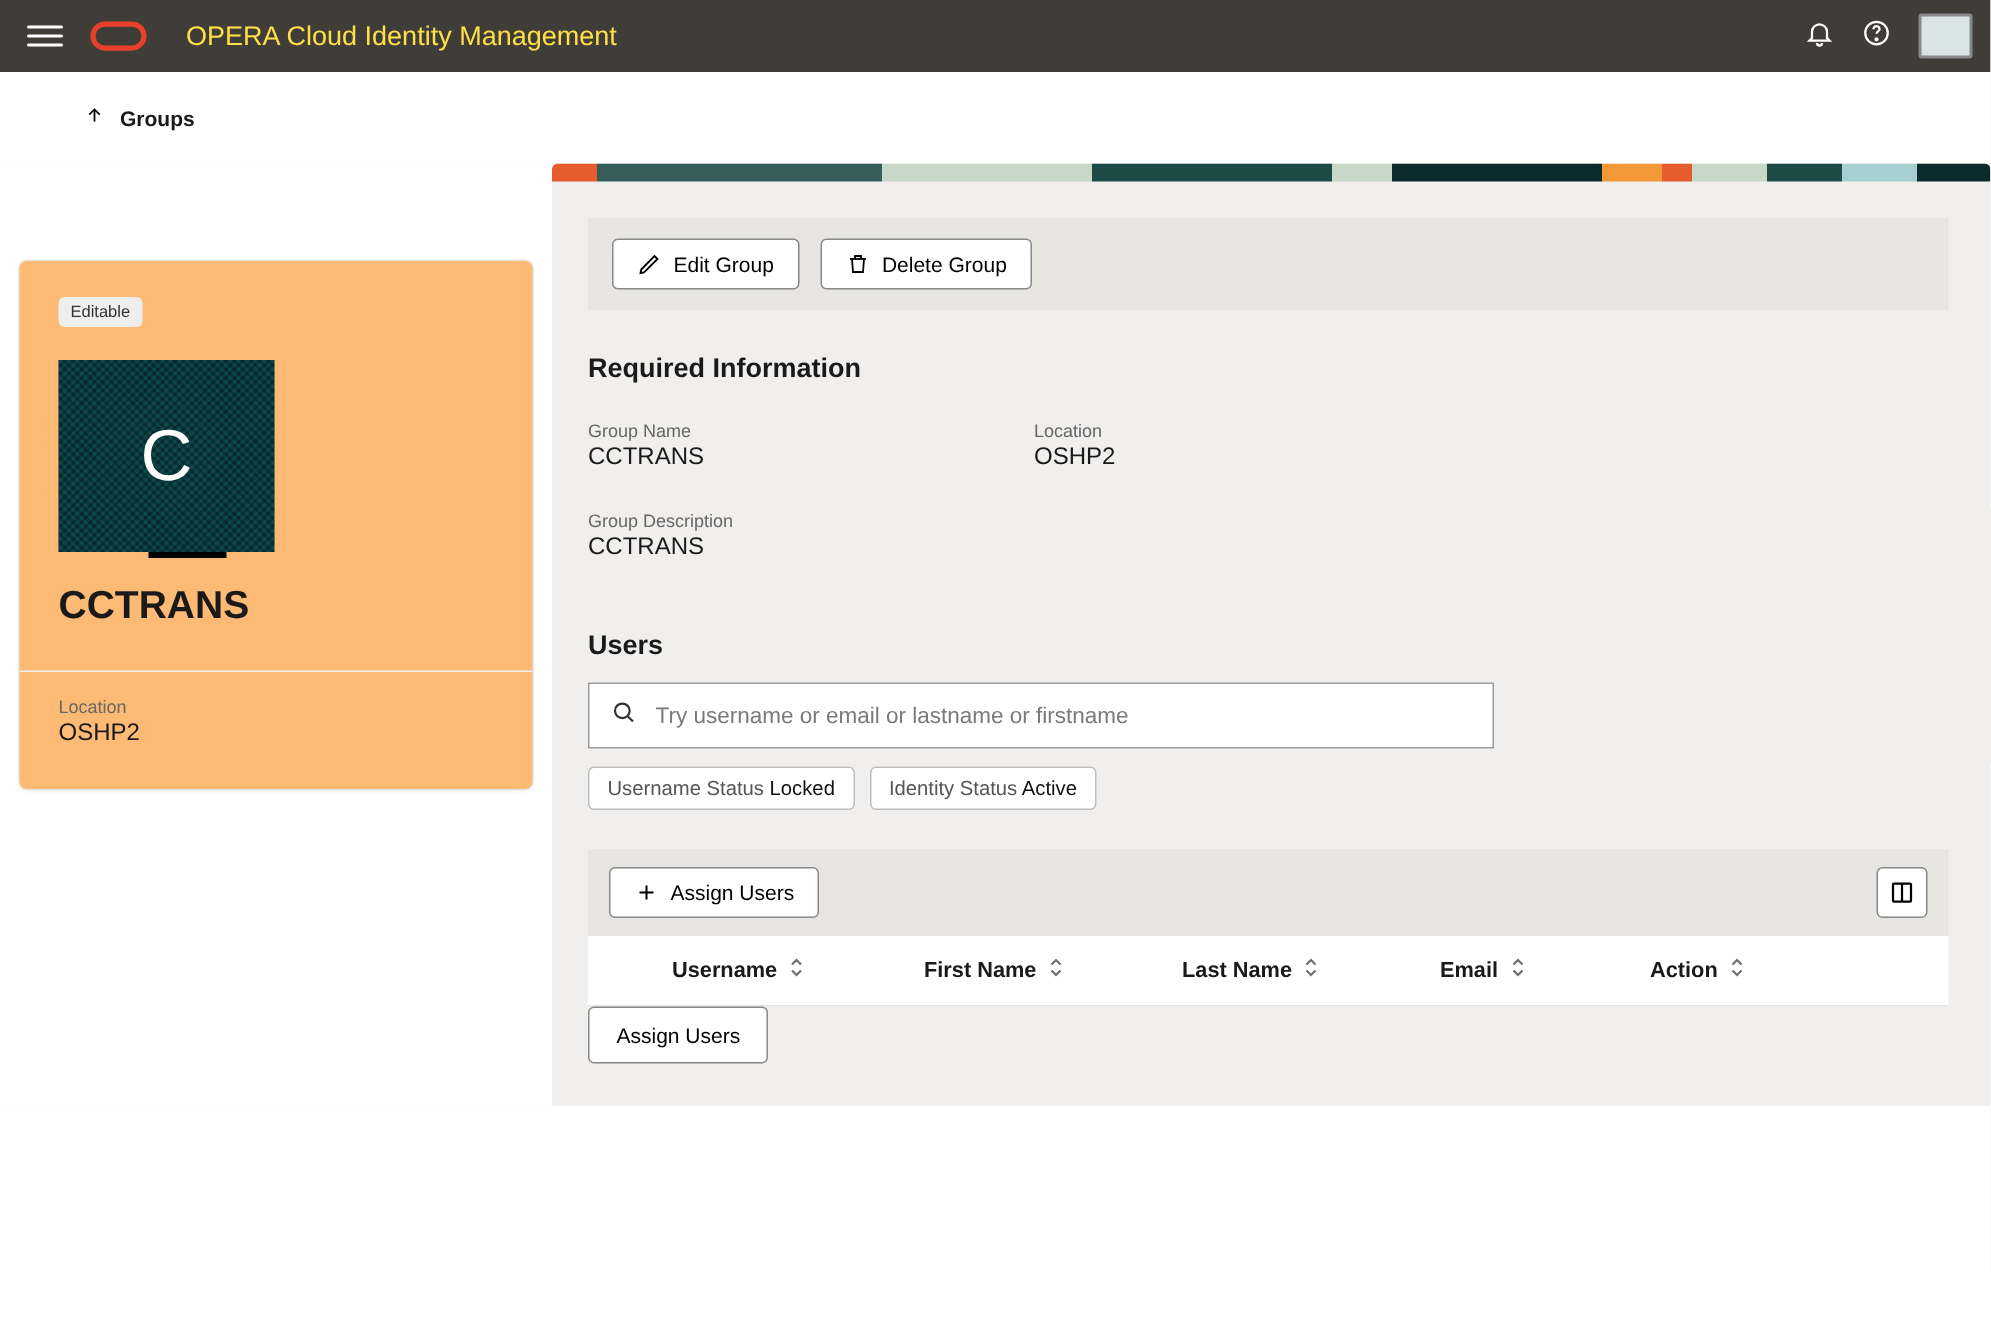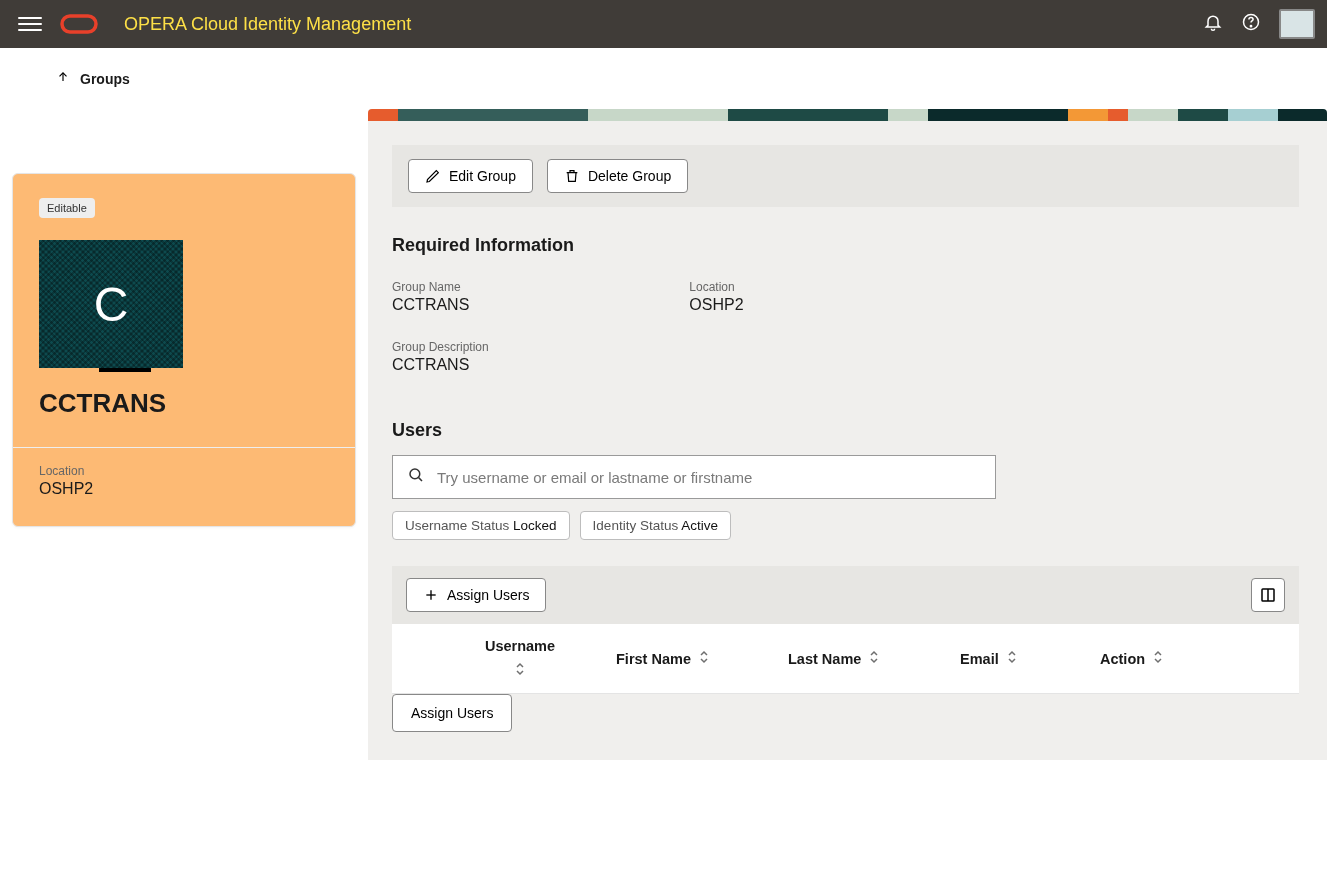--- a/index.html
+++ b/index.html
@@ -138,21 +138,21 @@
 .icon-btn { width:34px; height:34px; border:1px solid #888; border-radius:4px; background:#fff; display:flex; align-items:center; justify-content:center; cursor:pointer;}
 
 .table {
   background:#fff;
 }
 .thead {
   display:flex; padding:14px 0;
   border-bottom:1px solid #e4e4e4;
 }
 .th { display:flex; align-items:center; gap:8px; font-size:14.5px; font-weight:600; padding:0 12px;}
-.th.username{ margin-left:44px; width:168px;flex-direction:column;}
+.th.username{ margin-left:44px; width:168px;}
 .th.firstname{ width:172px;}
 .th.lastname{ width:172px;}
 .th.email{ width:140px;}
 .th.action{ width:140px;}
 .sort-icon{opacity:.7;}
 
 .assign-title{ font-size:20px; font-weight:800; margin:18px 0 16px 2px;}
 .assign-btn{
   border:1px solid #888; background:#fff; padding:10px 18px;
   font-size:14px; border-radius:4px; cursor:pointer;

